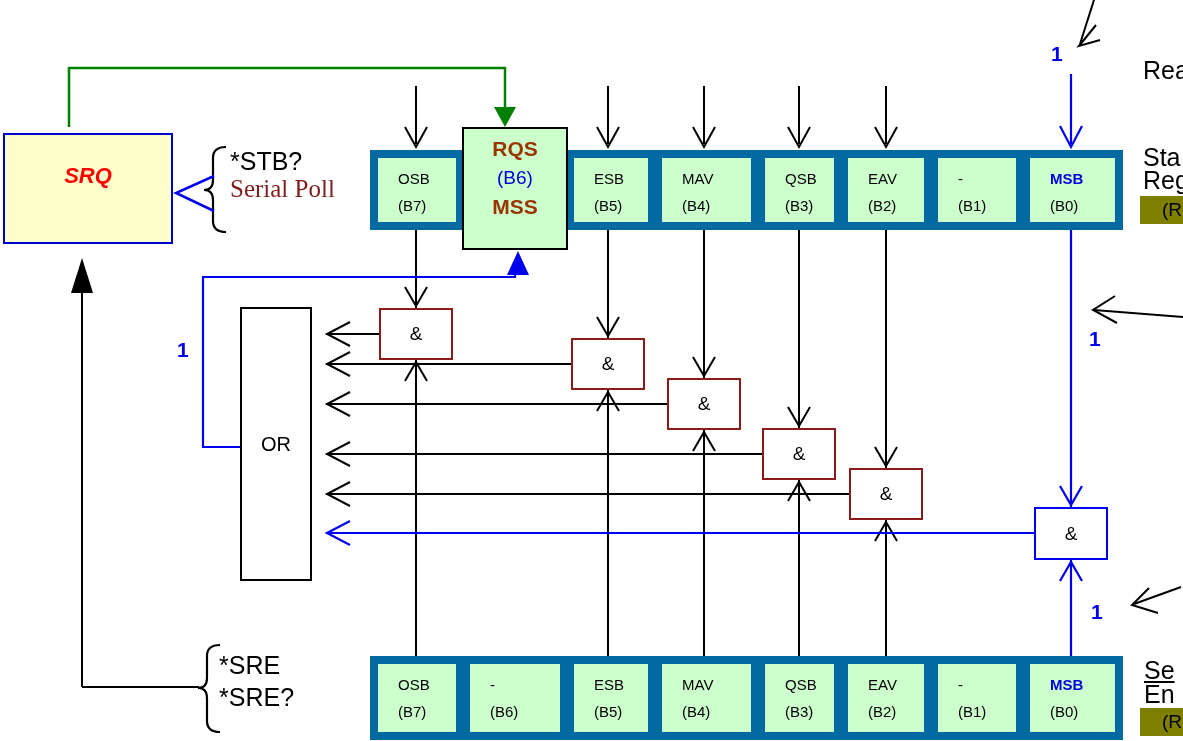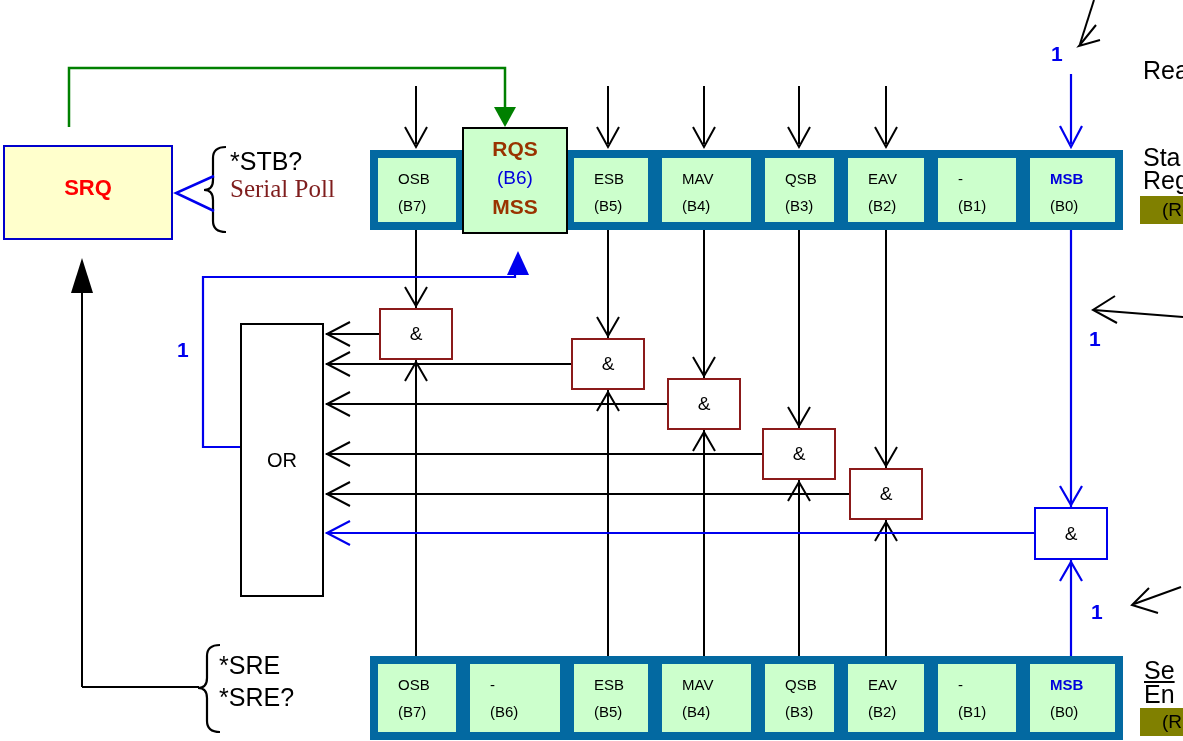--- a/index.html
+++ b/index.html
@@ -3,29 +3,29 @@
 <meta charset="utf-8">
 <style>
   html,body{margin:0;padding:0;background:#fff;}
   #stage{position:relative;width:1183px;height:741px;overflow:hidden;background:#fff;
          font-family:"Liberation Sans",sans-serif;}
   svg{position:absolute;left:0;top:0;z-index:1;}
   .row-cell{position:absolute;background:#ccffcc;border:8px solid #0369a1;box-sizing:border-box;
             font-size:15px;color:#000;padding:7px 0 8px 20px;line-height:27px;z-index:2;}
   .row-cell .lbl{white-space:nowrap;}
   .blue-bold{color:#0000dd;font-weight:bold;}
-  .rqs-box{position:absolute;left:462px;top:127px;width:106px;height:107px;background:#ccffcc;
+  .rqs-box{position:absolute;left:462px;top:127px;width:106px;height:123px;background:#ccffcc;
            border:2px solid #000;box-sizing:border-box;z-index:3;text-align:center;padding-top:5px;}
   .rqs-box .mss{font-size:21px;font-weight:bold;color:#993300;line-height:29px;}
   .rqs-box .b6{font-size:19px;color:#0000dd;line-height:29px;}
-  .srq-box{position:absolute;left:3px;top:145px;width:170px;height:95px;background:#ffffcc;
-           border:2px solid #0000cc;box-sizing:border-box;z-index:2;text-align:center;padding-top:27px;}
+  .srq-box{position:absolute;left:3px;top:133px;width:170px;height:111px;background:#ffffcc;
+           border:2px solid #0000cc;box-sizing:border-box;z-index:2;text-align:center;padding-top:27px;font-style:italic;}
   .srq-box .t1{font-size:22px;font-weight:bold;color:#ff0000;line-height:28px;}
   .srq-box .t2{font-size:20px;color:#0000cc;line-height:26px;}
-  .or-box{position:absolute;left:240px;top:323px;width:84px;height:274px;background:#fff;
+  .or-box{position:absolute;left:240px;top:307px;width:72px;height:274px;background:#fff;
           border:2px solid #000;box-sizing:border-box;z-index:2;display:flex;align-items:center;
           justify-content:center;font-size:20px;color:#000;}
   .and-gate{position:absolute;width:74px;background:#fff;border:2px solid #8b1a1a;box-sizing:border-box;
             z-index:2;display:flex;align-items:center;justify-content:center;font-size:19px;color:#000;}
   .and-gate.blue{border-color:#0000ee;}
   .one{position:absolute;color:#0000ee;font-weight:bold;font-size:21px;z-index:2;}
   .note{position:absolute;font-size:25px;color:#000;white-space:nowrap;z-index:2;line-height:22px;}
   .note.blue{color:#7f1d1d;font-family:Liberation Serif, serif;}
   .badge{position:absolute;background:#808000;color:#000000;font-size:19px;padding:3px 22px;
          white-space:nowrap;z-index:2;}

